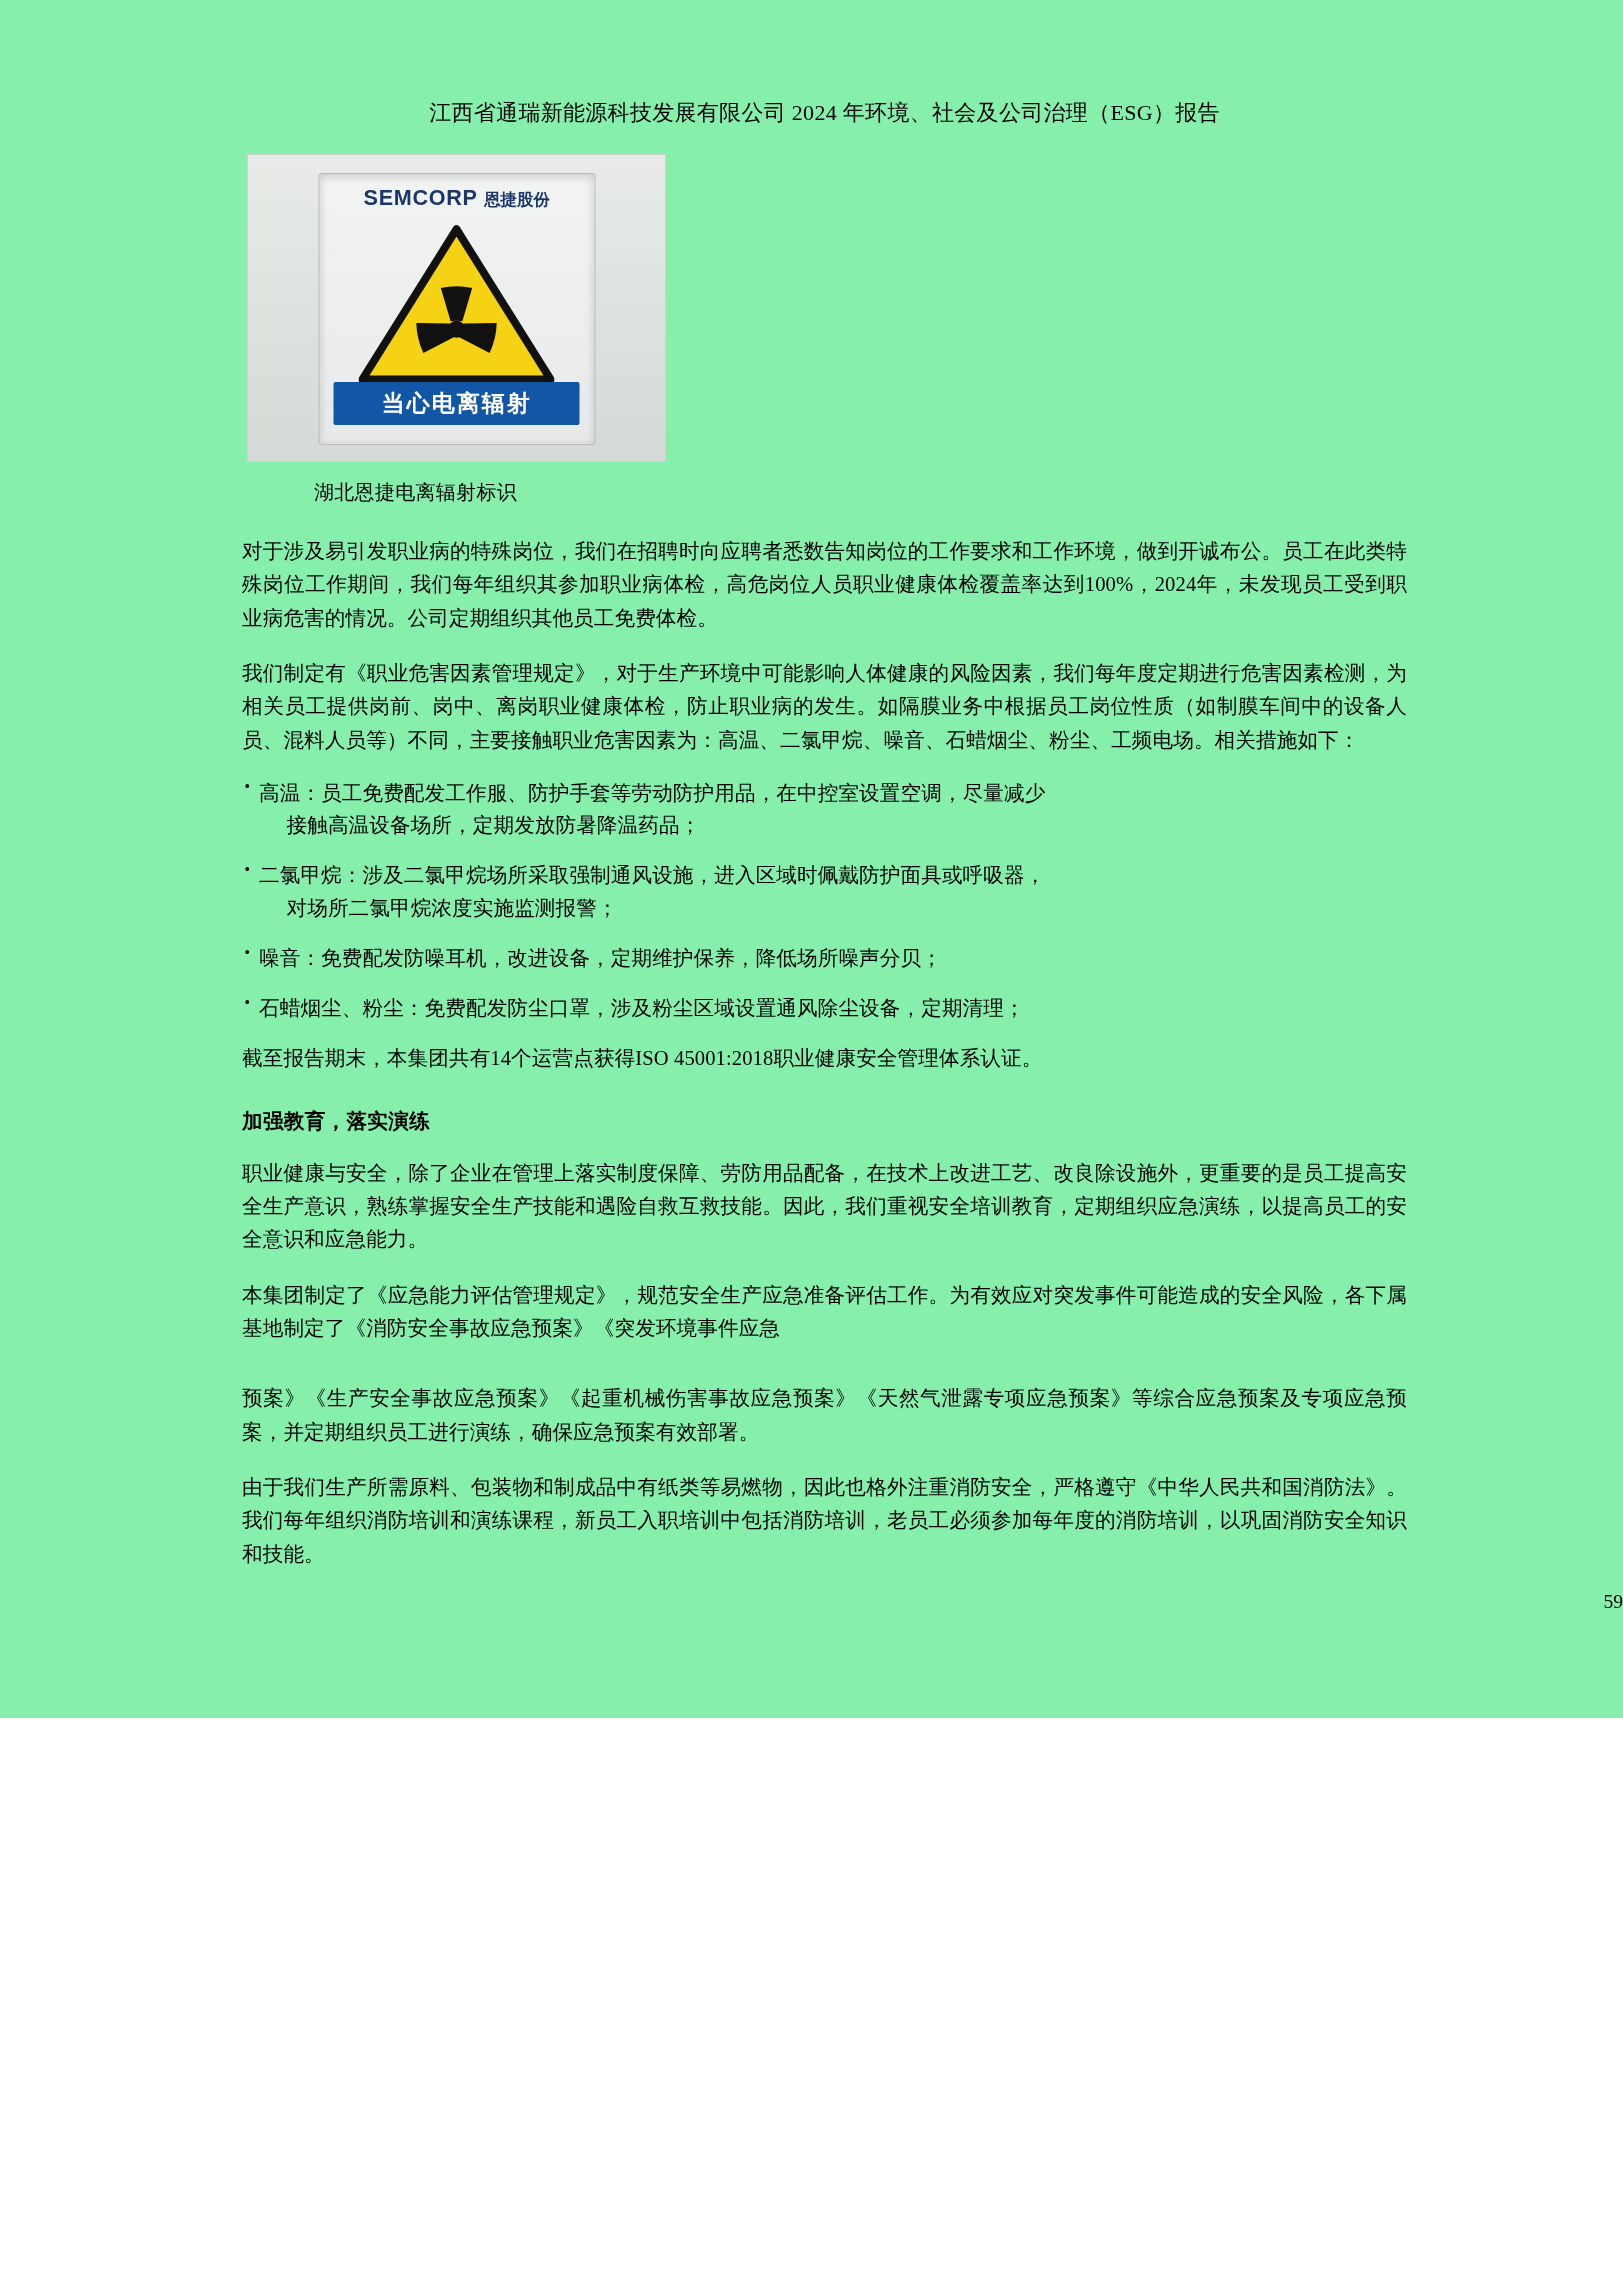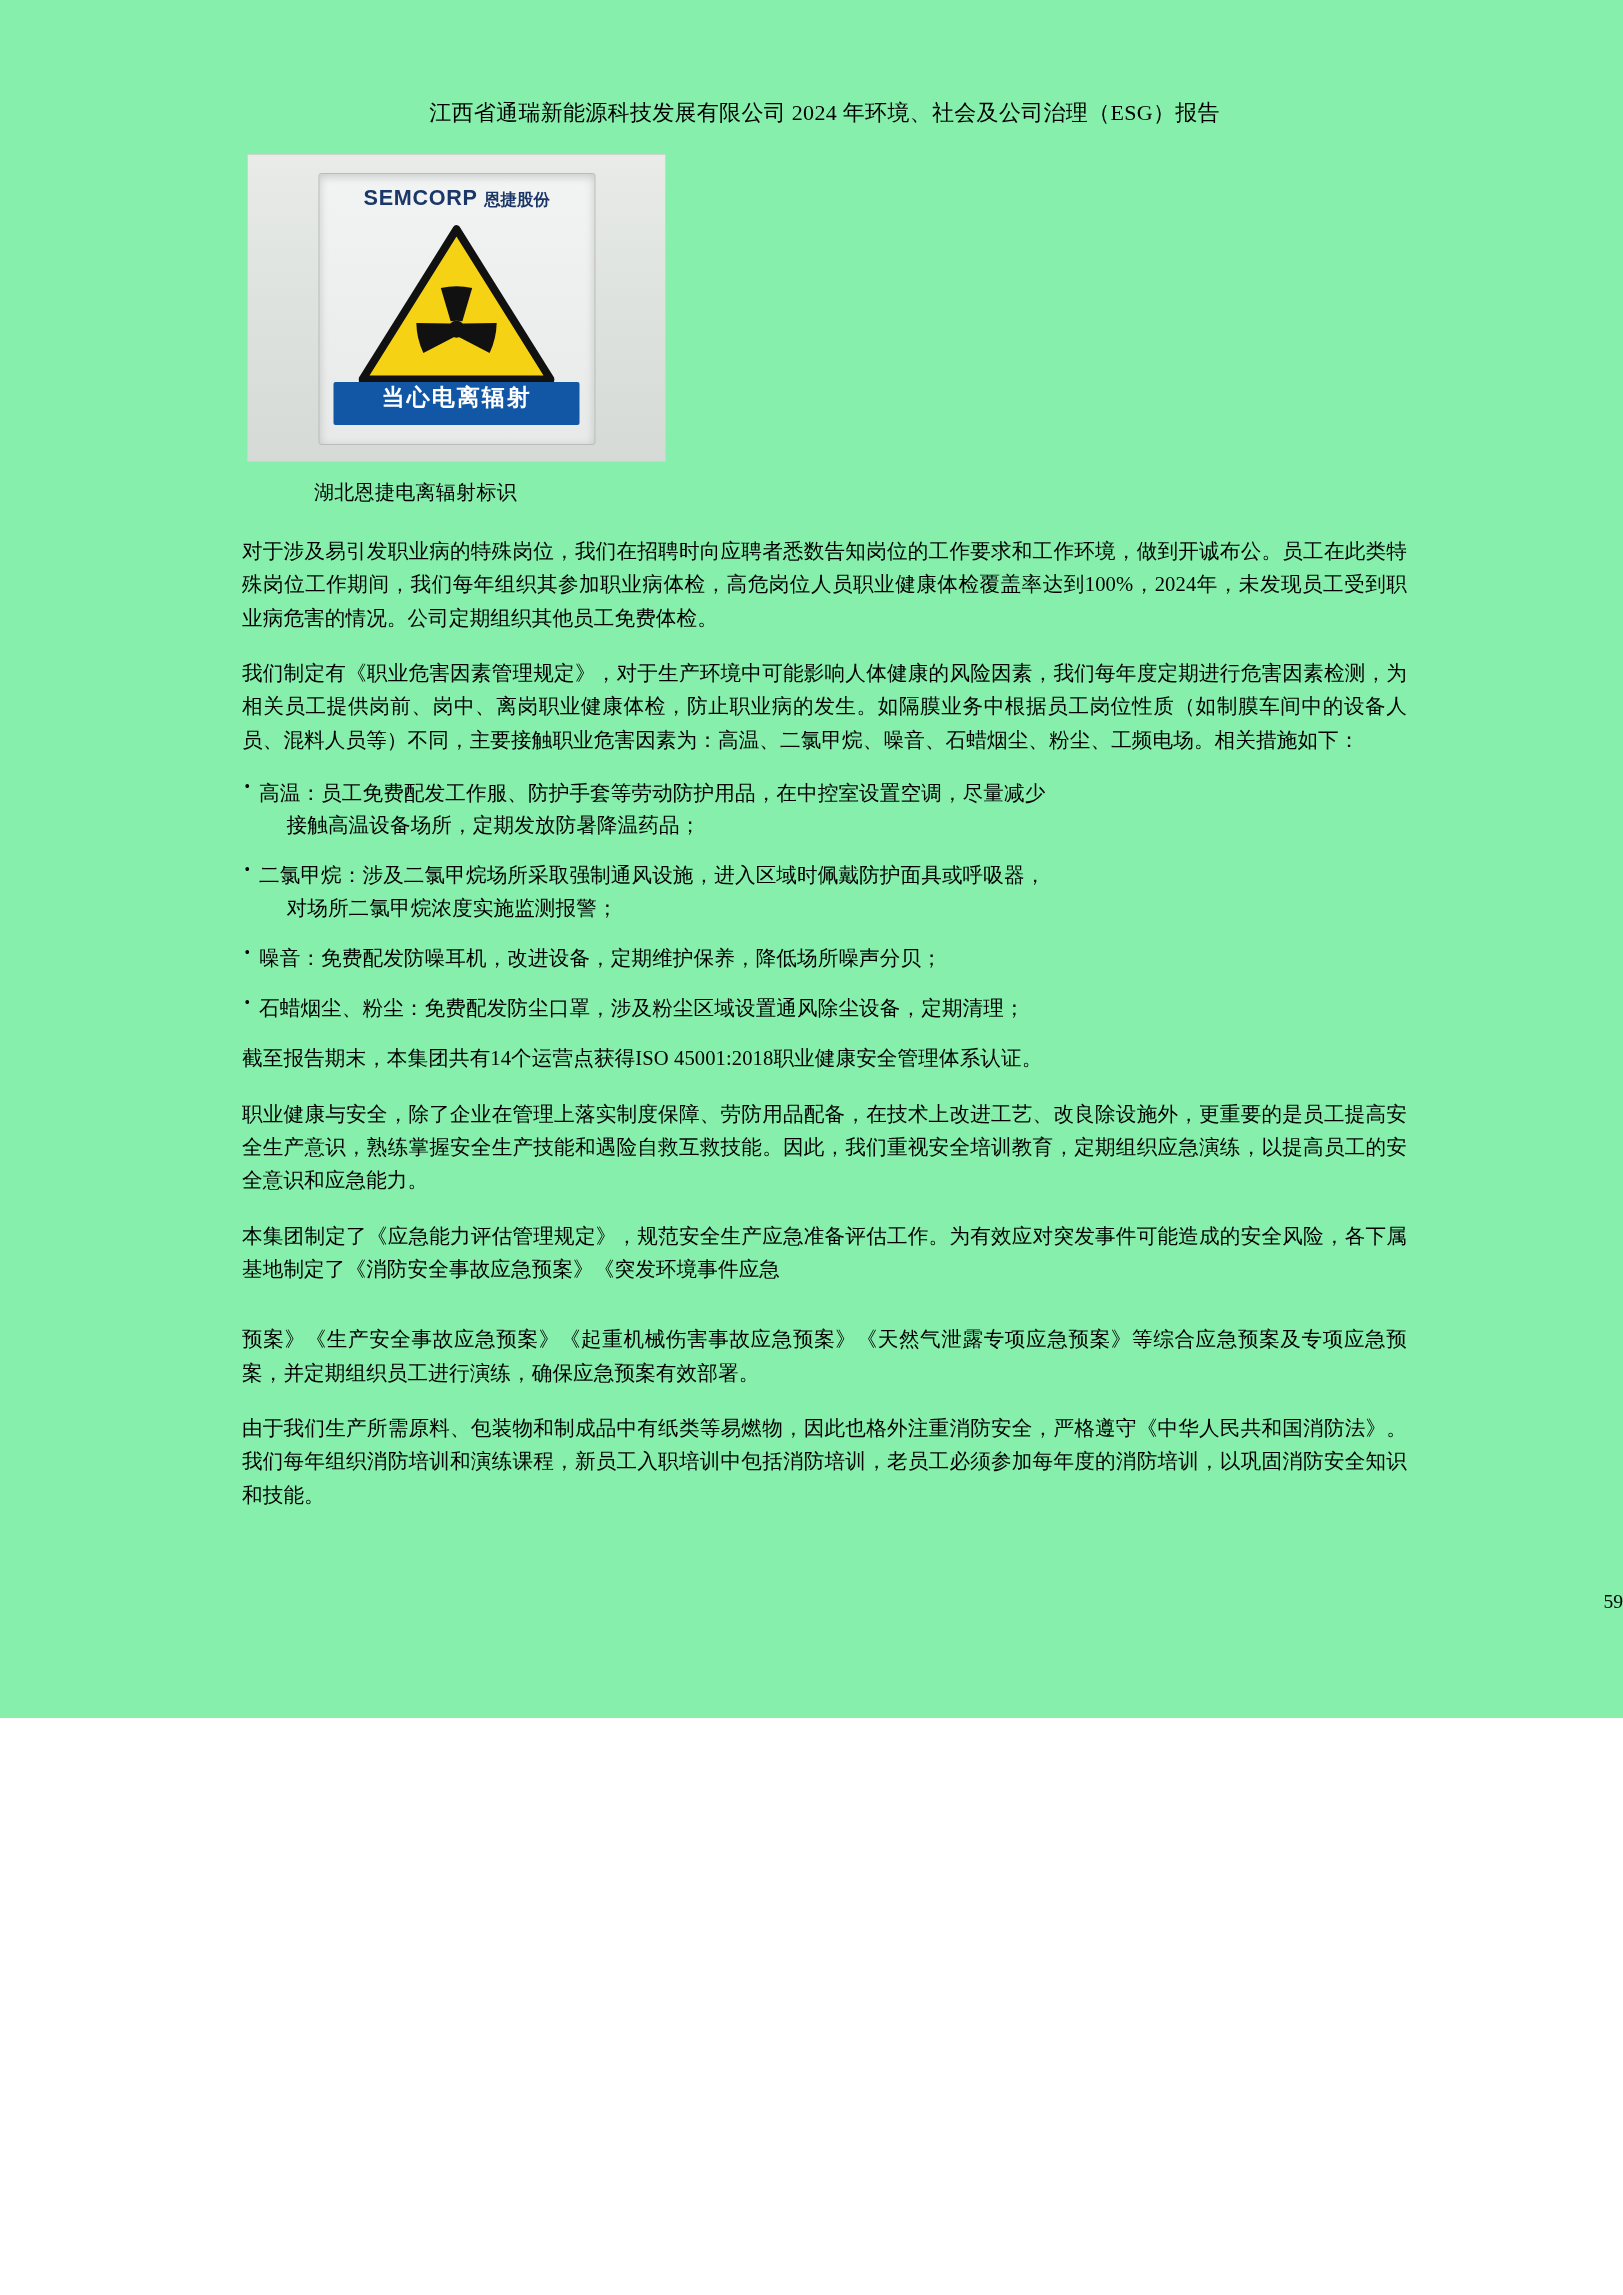--- a/index.html
+++ b/index.html
@@ -77,20 +77,21 @@
   }
   .fig-caption-bar {
     position: absolute;
     left: 14.4px;
     right: 14.4px;
     bottom: 19.6px;
     height: 43px;
     background: #1257a5;
     border-radius: 2px;
     display: flex;
+    align-items: center;
     justify-content: center;
   }
   .fig-caption-bar span {
     color: #ffffff;
     font-size: 23px;
     font-weight: bold;
     letter-spacing: 2px;
     font-family: "Liberation Sans", sans-serif;
   }
   .fig-label {
@@ -189,20 +190,21 @@
     <li>
       <span class="ind">噪音：免费配发防噪耳机，改进设备，定期维护保养，降低场所噪声分贝；</span>
     </li>
     <li>
       <span class="ind">石蜡烟尘、粉尘：免费配发防尘口罩，涉及粉尘区域设置通风除尘设备，定期清理；</span>
     </li>
   </ul>
 
   <p class="body" style="margin-top:3.9px">截至报告期末，本集团共有14个运营点获得ISO 45001:2018职业健康安全管理体系认证。</p>
 
+  <div class="subhead">加强教育，落实演练</div>
 
   <p class="body">职业健康与安全，除了企业在管理上落实制度保障、劳防用品配备，在技术上改进工艺、改良除设施外，更重要的是员工提高安全生产意识，熟练掌握安全生产技能和遇险自救互救技能。因此，我们重视安全培训教育，定期组织应急演练，以提高员工的安全意识和应急能力。</p>
   <p class="body">本集团制定了《应急能力评估管理规定》，规范安全生产应急准备评估工作。为有效应对突发事件可能造成的安全风险，各下属基地制定了《消防安全事故应急预案》《突发环境事件应急</p>
   <p class="body" style="margin-top:37px">预案》《生产安全事故应急预案》《起重机械伤害事故应急预案》《天然气泄露专项应急预案》等综合应急预案及专项应急预案，并定期组织员工进行演练，确保应急预案有效部署。</p>
   <p class="body"> 由于我们生产所需原料、包装物和制成品中有纸类等易燃物，因此也格外注重消防安全，严格遵守《中华人民共和国消防法》。我们每年组织消防培训和演练课程，新员工入职培训中包括消防培训，老员工必须参加每年度的消防培训，以巩固消防安全知识和技能。</p>
 
   <div class="page-number">59</div>
 
 </div>
 

